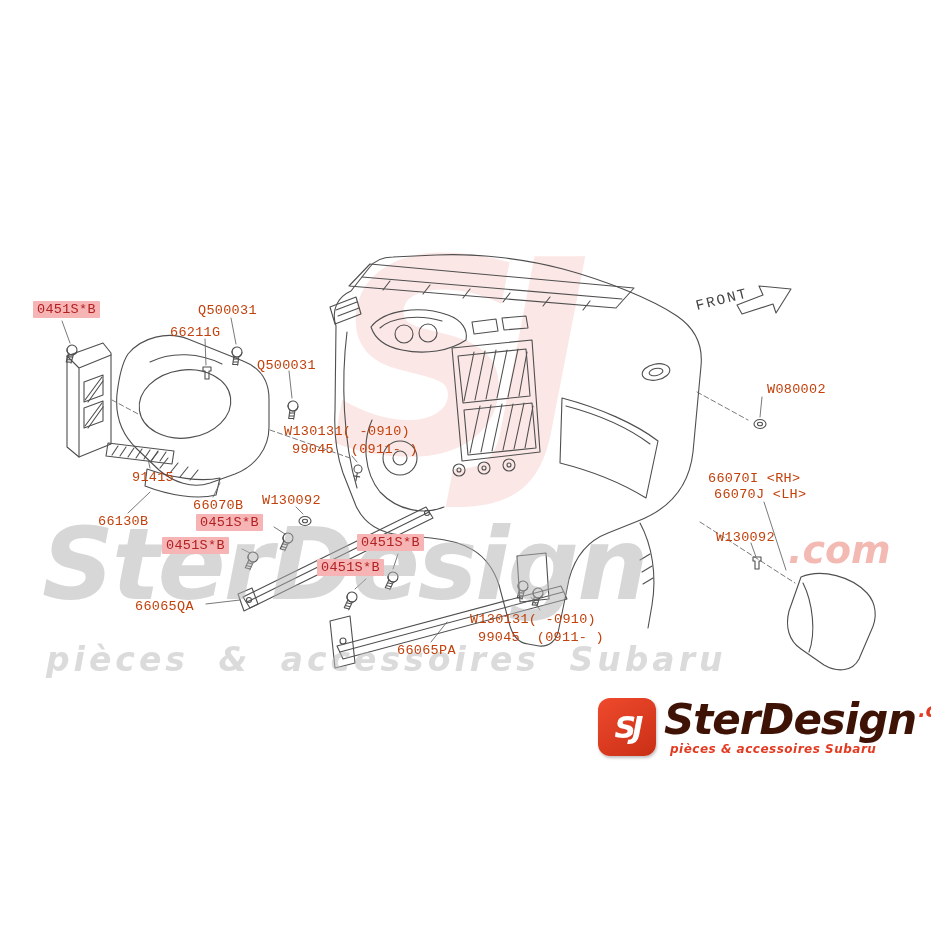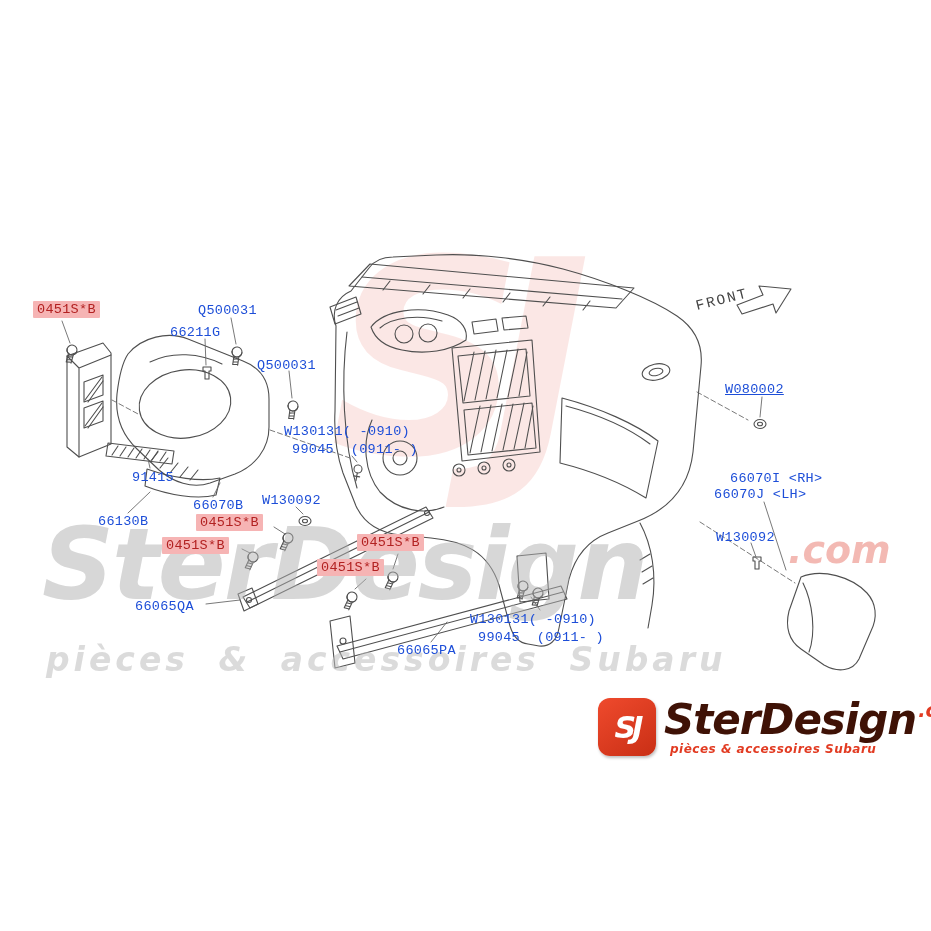--- a/index.html
+++ b/index.html
@@ -3,21 +3,21 @@
 <meta charset="utf-8">
 <style>
   html,body{margin:0;padding:0;background:#fff;}
   .canvas{
     position:relative;width:931px;height:931px;background:#ffffff;overflow:hidden;
     font-family:"Liberation Mono","DejaVu Sans Mono",monospace;
   }
   svg{position:absolute;left:0;top:0;z-index:2;}
   
   .plabel{
-    position:absolute;z-index:5;font-size:13.5px;line-height:17px;color:#1d4ed8;
+    position:absolute;z-index:5;font-size:13.5px;line-height:17px;color:#c2410c;
     white-space:pre;letter-spacing:0.3px;
   }
   .plabel.hl{
     background:#f6b4b4;color:#b22121;padding:0 4px;border-radius:1px;
   }
   .front-label{
     position:absolute;z-index:5;font-size:14.5px;letter-spacing:2px;color:#444;
     transform:rotate(-14deg);transform-origin:left bottom;
   }
   
@@ -255,22 +255,22 @@
   <div class="plabel" style="left:262px;top:492px;">W130092</div>
   <div class="plabel" style="left:98px;top:513px;">66130B</div>
   <div class="plabel hl" style="left:196px;top:514px;">0451S*B</div>
   <div class="plabel hl" style="left:162px;top:537px;">0451S*B</div>
   <div class="plabel hl" style="left:357px;top:534px;">0451S*B</div>
   <div class="plabel hl" style="left:317px;top:559px;">0451S*B</div>
   <div class="plabel" style="left:135px;top:598px;">66065QA</div>
   <div class="plabel" style="left:397px;top:642px;">66065PA</div>
   <div class="plabel" style="left:470px;top:611px;">W130131( -0910)</div>
   <div class="plabel" style="left:478px;top:629px;">99045  (0911- )</div>
-  <div class="plabel" style="left:725px;top:381px;text-decoration:underline;">W080002</div>
-  <div class="plabel" style="left:730px;top:470px;">66070I &lt;RH&gt;</div>
+  <div class="plabel" style="left:767px;top:381px;">W080002</div>
+  <div class="plabel" style="left:708px;top:470px;">66070I &lt;RH&gt;</div>
   <div class="plabel" style="left:714px;top:486px;">66070J &lt;LH&gt;</div>
   <div class="plabel" style="left:716px;top:529px;">W130092</div>
 
   <div class="front-label" style="left:698px;top:298px;">FRONT</div>
 
   <div class="brand">
     <div class="brand-badge">
       <span>SJ</span>
     </div>
     <div class="brand-text">

